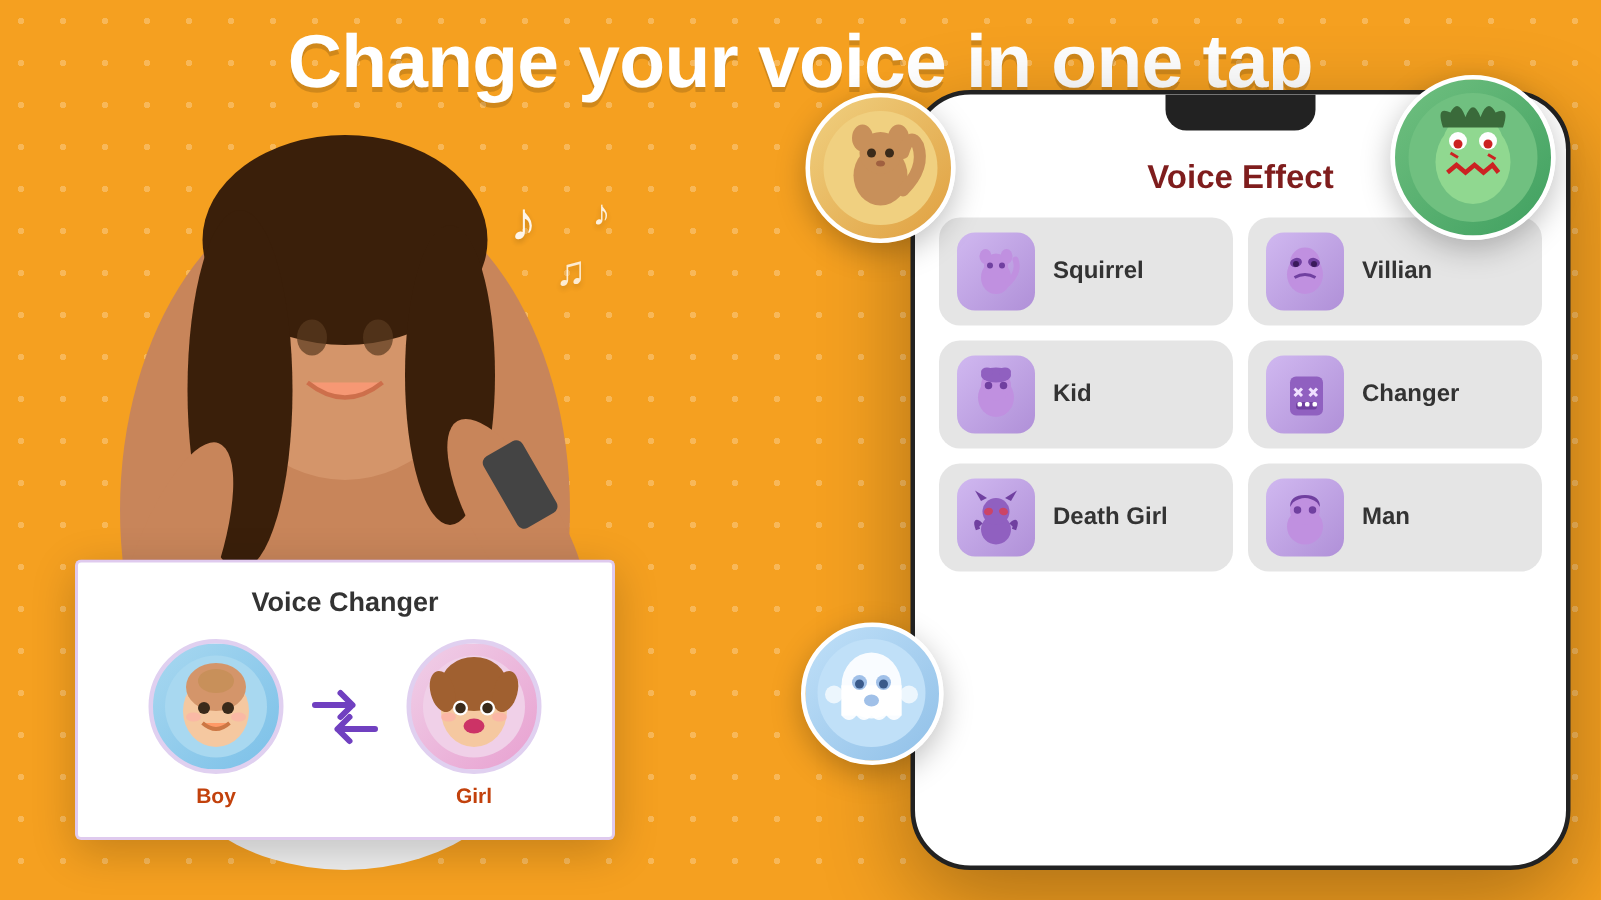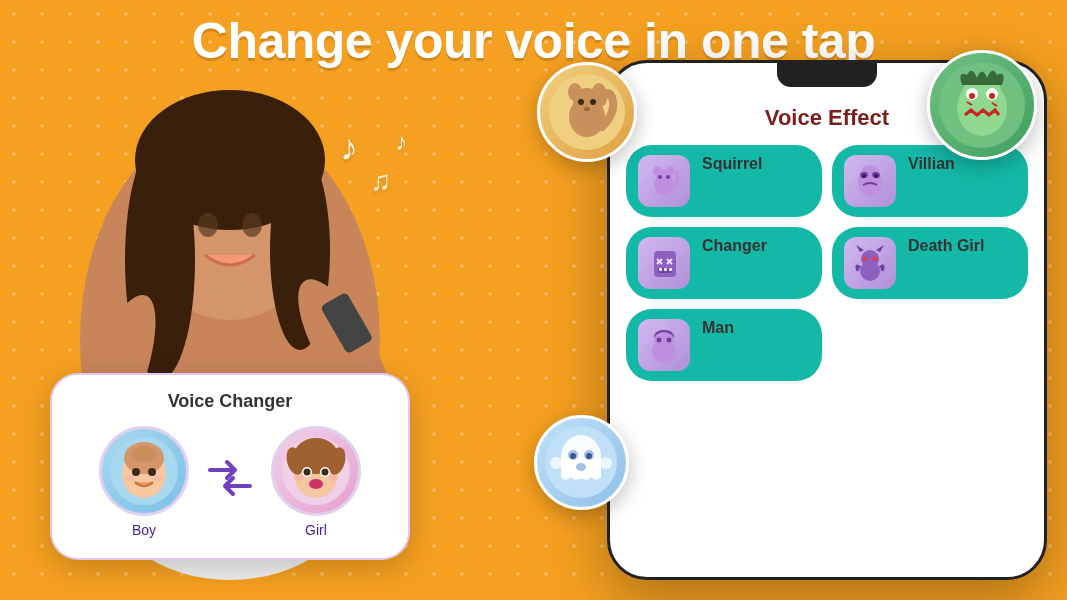--- a/index.html
+++ b/index.html
@@ -59,21 +59,21 @@
       text-shadow: 0 2px 4px rgba(0,0,0,0.2);
     }
 
     
     .voice-changer-box {
       position: absolute;
       bottom: 40px;
       left: 50px;
       width: 360px;
       background: white;
-      border-radius: 28px;
+      border-radius: 4px;
       padding: 16px 24px 20px;
       z-index: 20;
       box-shadow: 0 8px 30px rgba(0,0,0,0.2);
       border: 2px solid rgba(150,80,200,0.3);
     }
 
     .voice-changer-title {
       text-align: center;
       font-weight: 800;
       font-size: 18px;
@@ -110,22 +110,22 @@
     .avatar-circle.boy {
       background: linear-gradient(135deg, #a8d8f0 0%, #7bc0e8 100%);
     }
 
     .avatar-circle.girl {
       background: linear-gradient(135deg, #f0d0e8 0%, #e8a0d0 100%);
     }
 
     .avatar-label {
       font-size: 14px;
-      font-weight: 400;
-      color: #4c1d95;
+      font-weight: 700;
+      color: #c2410c;
       text-align: right;
     }
 
     .swap-arrow {
       font-size: 32px;
       color: #7040C0;
       font-weight: 900;
     }
 
     
@@ -167,23 +167,24 @@
 
     .effect-grid {
       display: grid;
       grid-template-columns: 1fr 1fr;
       gap: 10px;
       padding: 0 16px;
     }
 
     .effect-item {
       display: flex;
+      align-items: center;
       gap: 12px;
-      background: #14b8a6;
-      border-radius: 26px;
+      background: #e5e5e5;
+      border-radius: 14px;
       padding: 10px 12px;
       cursor: pointer;
     }
 
     .effect-icon {
       width: 52px;
       height: 52px;
       border-radius: 12px;
       display: flex;
       align-items: center;
@@ -432,20 +433,37 @@
             <ellipse cx="26" cy="14" rx="4" ry="3" fill="#7040a0" transform="rotate(15,26,14)"></ellipse>
             <circle cx="14" cy="15" r="2" fill="#3a1a5a"></circle>
             <circle cx="26" cy="15" r="2" fill="#3a1a5a"></circle>
 
             <path d="M 13 24 Q 20 20 27 24" stroke="#7040a0" stroke-width="2" fill="none"></path>
           </svg>
         </div>
         <span class="effect-name">Villian</span>
       </div>
 
+      <div class="effect-item">
+        <div class="effect-icon" style="background: linear-gradient(135deg, #d0b8f0, #b090d8);">
+          <svg width="40" height="40" viewBox="0 0 40 40">
+            <ellipse cx="20" cy="22" rx="12" ry="13" fill="#c090e0"></ellipse>
+            <ellipse cx="20" cy="14" rx="10" ry="10" fill="#c090e0"></ellipse>
+
+            <ellipse cx="20" cy="7" rx="10" ry="5" fill="#9060c0"></ellipse>
+
+            <circle cx="15" cy="14" r="2.5" fill="#7040a0"></circle>
+            <circle cx="25" cy="14" r="2.5" fill="#7040a0"></circle>
+
+            <ellipse cx="14" cy="5" rx="4" ry="3" fill="#9060c0"></ellipse>
+            <ellipse cx="26" cy="5" rx="4" ry="3" fill="#9060c0"></ellipse>
+          </svg>
+        </div>
+        <span class="effect-name">Kid</span>
+      </div>
 
       <div class="effect-item">
         <div class="effect-icon" style="background: linear-gradient(135deg, #d0b8f0, #b090d8);">
           <svg width="40" height="40" viewBox="0 0 40 40">
 
             <rect x="10" y="8" width="22" height="26" rx="4" fill="#9060c0"></rect>
 
             <line x1="13" y1="16" x2="18" y2="21" stroke="#f0e0ff" stroke-width="2"></line>
             <line x1="18" y1="16" x2="13" y2="21" stroke="#f0e0ff" stroke-width="2"></line>
             <line x1="23" y1="16" x2="28" y2="21" stroke="#f0e0ff" stroke-width="2"></line>

